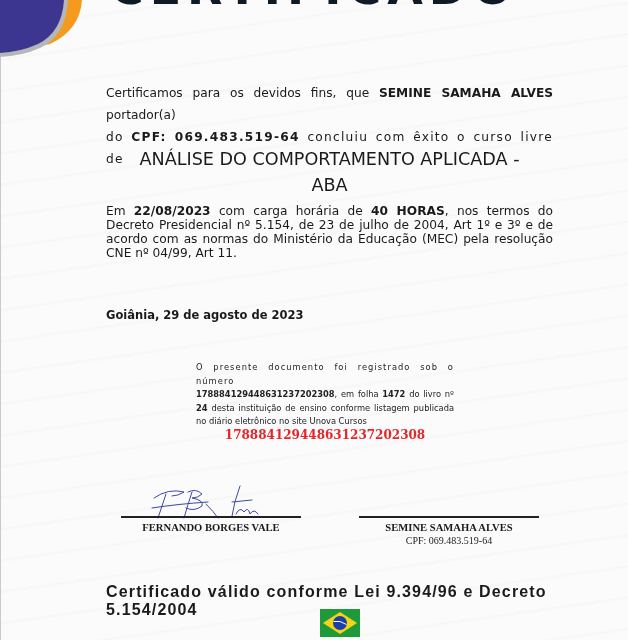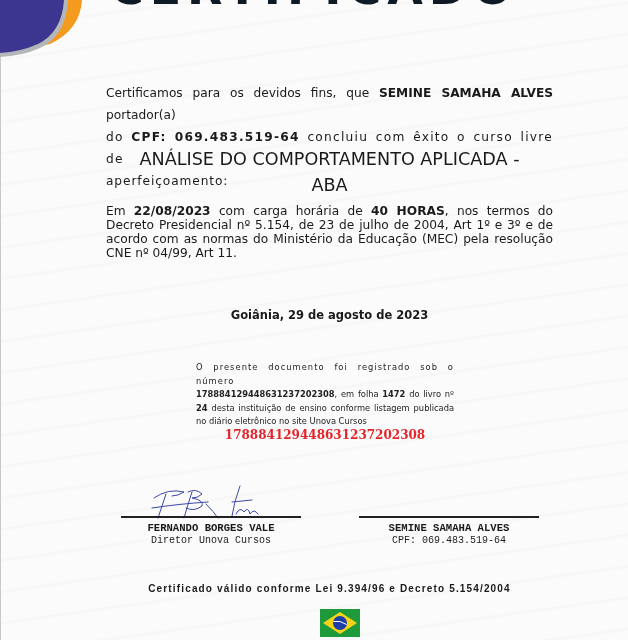--- a/index.html
+++ b/index.html
@@ -35,65 +35,64 @@
     .intro .l3 { letter-spacing: 0.9px; }
     .course {
       position: absolute; left: 106px; top: 146px; width: 447px;
       text-align: center; font-weight: normal; font-size: 17.6px; line-height: 26px;
     }
     .details {
       position: absolute; left: 106px; top: 204px; width: 447px;
       font-size: 12.2px; line-height: 14px; text-align: justify;
     }
     .place-date {
-      position: absolute; left: 106px; top: 308px; width: 447px; text-align: center;
+      position: absolute; left: 106px; top: 308px; width: 447px; text-align: left;
       font-weight: bold; font-size: 11.5px;
     }
     .registry {
       position: absolute; left: 196px; top: 361px; width: 258px;
       font-size: 8.3px; line-height: 13.6px; text-align: justify; color: #222;
     }
     .registry .l1 { letter-spacing: 1.05px; }
     .reg-number {
       position: absolute; left: 196px; top: 428px; width: 258px; text-align: center;
       font-family: "DejaVu Serif", serif; font-weight: bold; font-size: 12px; color: #e3262b;
     }
     .signature {
       position: absolute; left: 148px; top: 484px; width: 120px; height: 36px;
     }
-    .sig-block { position: absolute; top: 516px; text-align: center; font-family: Liberation Mono, monospace; }
+    .sig-block { position: absolute; top: 516px; text-align: center; font-family: Liberation Serif, serif; }
     .sig-block .line { height: 2px; background: #222; margin-bottom: 4px; }
     .sig-block .name { font-weight: bold; font-size: 10.6px; line-height: 12px; }
     .sig-block .sub { font-size: 10px; line-height: 13px; color: #222; }
     .sig-left { left: 121px; width: 180px; }
     .sig-right { left: 359px; width: 180px; }
     .validity {
-      position: absolute; left: 106px; top: 583px; width: 447px; text-align: center;
-      font-family: "Liberation Sans", sans-serif; font-weight: bold; font-size: 10px; letter-spacing: 1.15px;
+      position: absolute; left: 106px; top: 583px; width: 447px; 
+      font-family: "Liberation Sans", sans-serif; font-weight: bold; font-size: 16px; letter-spacing: 1.15px;
     }
     .flag { position: absolute; left: 320px; top: 609px; width: 40px; height: 28px; }
   </style>
 </head>
 <body>
 
 <div class="waves"></div>
 <div class="left-border"></div>
 
 <svg class="deco" viewBox="0 0 90 80">
   <path d="M40 0 L82 0 Q80 30 50 44 L40 46 Z" fill="#f49a1e"></path>
   <path d="M0 0 L68 0 Q66 36 40 48 Q22 56 0 57 Z" fill="#b4b7b9"></path>
   <path d="M0 0 L64 0 Q62 32 38 44 Q20 52 0 53 Z" fill="#3d3690"></path>
 </svg>
 
 <div class="title">CERTIFICADO</div>
 
 <div class="intro">
   <div><span>Certificamos para os devidos fins, que </span><b>SEMINE SAMAHA ALVES</b><span> portador(a)</span></div>
   <div class="l2"><span>do </span><b>CPF: 069.483.519-64</b><span> concluiu com êxito o curso livre de</span></div>
-  <div class="l3">aperfeiçoamento:</div>
 </div>
 
 <div class="course">
   <div>ANÁLISE DO COMPORTAMENTO APLICADA -</div>
   <div>ABA</div>
 </div>
 
 <div class="details"><span>Em </span><b>22/08/2023</b><span> com carga horária de </span><b>40 HORAS</b><span>, nos termos do Decreto Presidencial nº 5.154, de 23 de julho de 2004, Art 1º e 3º e de acordo com as normas do Ministério da Educação (MEC) pela resolução CNE nº 04/99, Art 11.</span></div>
 
 <div class="place-date">Goiânia, 29 de agosto de 2023</div>
@@ -115,21 +114,20 @@
     <path d="M58 20 Q66 28 70 34"></path>
     <path d="M92 2 Q86 18 84 32"></path>
     <path d="M84 18 L104 16"></path>
     <path d="M88 30 Q92 22 96 28 Q100 22 102 30 Q106 24 110 30"></path>
   </g>
 </svg>
 
 <div class="sig-block sig-left">
   <div class="line"></div>
   <div class="name">FERNANDO BORGES VALE</div>
-  <div class="sub">Diretor Unova Cursos</div>
 </div>
 
 <div class="sig-block sig-right">
   <div class="line"></div>
   <div class="name">SEMINE SAMAHA ALVES</div>
   <div class="sub">CPF: 069.483.519-64</div>
 </div>
 
 <div class="validity">Certificado válido conforme Lei 9.394/96 e Decreto 5.154/2004</div>
 

